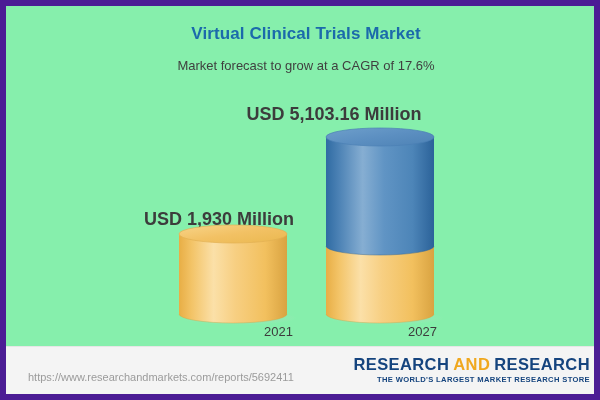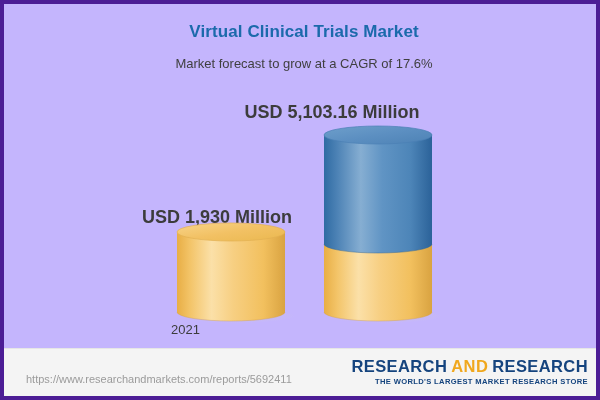--- a/index.html
+++ b/index.html
@@ -4,22 +4,22 @@
 <style>
   * { box-sizing: border-box; margin: 0; padding: 0; }
   html, body {
     width: 600px; height: 400px;
     font-family: "Liberation Sans", sans-serif;
     background: #ffffff;
   }
   #page {
     position: relative;
     width: 600px; height: 400px;
-    background: #c4b5fd;
-    border: 4px solid #4c1d95;
+    background: #86efac;
+    border: 6px solid #4c1d95;
     overflow: hidden;
   }
 
   
   #chart-title {
     position: absolute; left: 0; top: 18px; width: 600px;
     text-align: center;
     font-size: 17px; font-weight: bold;
     color: #1b6aab;
     letter-spacing: .1px;
@@ -40,21 +40,21 @@
     color: #3c3c3c;
     text-align: center;
     white-space: nowrap;
   }
   #label-2021 { left: 113px; top: 203px; width: 200px; }
   #label-2027 { left: 228px; top: 98px;  width: 200px; }
 
   .cat-label {
     position: absolute;
     font-size: 13px; color: #3c3c3c;
-    text-align: left; width: 120px;
+    text-align: right; width: 120px;
   }
   #cat-2021 { left: 167px; top: 318px; }
   #cat-2027 { left: 311px; top: 318px; }
 
   
   .cyl { position: absolute; }
   .cyl svg { display: block; overflow: visible; }
 
   
   #footer {
@@ -175,20 +175,21 @@
         <path d="M6,17 L6,126 A54,9 0 0 0 114,126 L114,17 Z" fill="url(#blueBody)"></path>
 
         <path d="M6,126 A54,9 0 0 0 114,126" fill="none" stroke="#2e6599" stroke-width="0.8" opacity="0.6"></path>
 
         <ellipse cx="60" cy="17" rx="54" ry="9" fill="url(#blueTop)" stroke="#4a80b4" stroke-width="0.7"></ellipse>
       </svg>
     </div>
 
     <div class="cat-label" id="cat-2021">2021</div>
 
+    <div class="cat-label" id="cat-2027">2027</div>
   </div>
 
   <div id="footer">
     <div id="footer-url">https://www.researchandmarkets.com/reports/5692411</div>
 
     <div id="logo">
       <div id="logo-wordmark"><span class="logo-navy">RESEARCH</span><span class="logo-gold" style="margin:0 4px;">AND</span><span class="logo-navy">RESEARCH</span></div>
       <div id="logo-tagline">THE WORLD'S LARGEST MARKET RESEARCH STORE</div>
     </div>
   </div>

